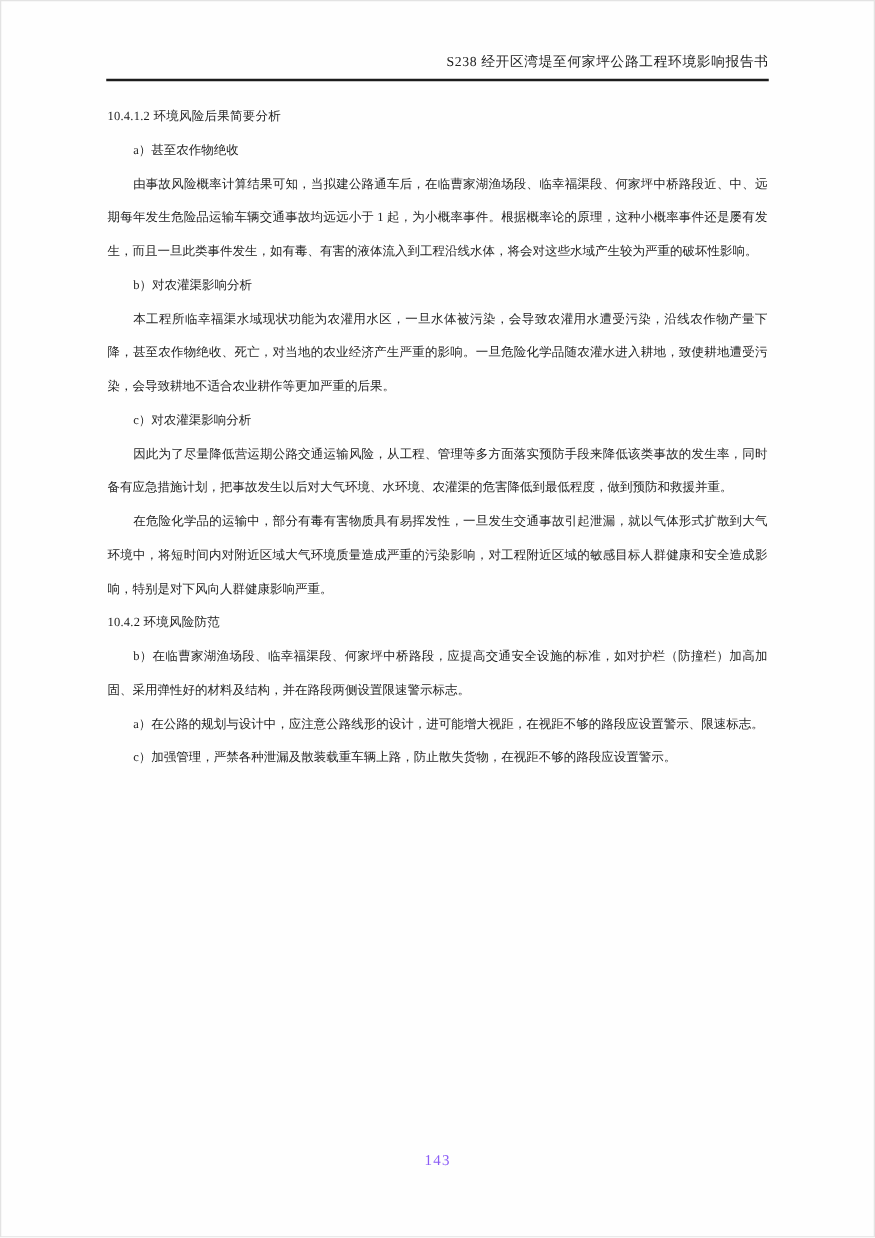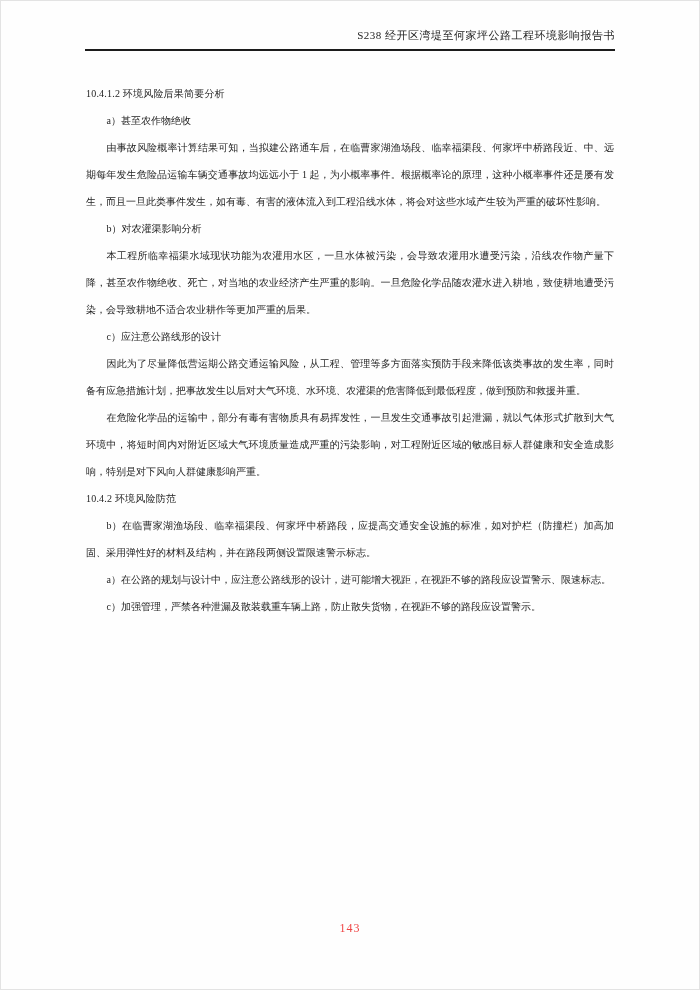--- a/index.html
+++ b/index.html
@@ -12,21 +12,21 @@
     width: 700px;
     height: 990px;
     background: #fefefe;
     box-shadow: inset 0 0 0 1px #e3e3e3;
     font-family: "Liberation Serif", "DejaVu Serif", serif;
     color: #1e1e1e;
     overflow: hidden;
   }
   .header {
     position: absolute;
-    top: 28px;
+    top: 42px;
     left: 85px;
     width: 530px;
     text-align: right;
     font-size: 11px;
     letter-spacing: 0.5px;
     padding-bottom: 6px;
     border-bottom: 2px solid #1c1c1c;
     color: #222;
   }
   .content {
@@ -52,39 +52,39 @@
   .content p.para {
     text-indent: 2.05em;
   }
   .footer {
     position: absolute;
     top: 921px;
     left: 0;
     width: 700px;
     text-align: center;
     font-size: 12px;
-    color: #ef4444;
+    color: #8b5cf6;
     letter-spacing: 1px;
   }
 </style>
 </head>
 <body>
 
 <div class="page">
   <div class="header">
     <span>S238 经开区湾堤至何家坪公路工程环境影响报告书</span>
   </div>
 
   <div class="content" id="content">
       <p class="heading">10.4.1.2 环境风险后果简要分析</p>
       <p class="item">a）甚至农作物绝收</p>
       <p class="para">由事故风险概率计算结果可知，当拟建公路通车后，在临曹家湖渔场段、临幸福渠段、何家坪中桥路段近、中、远期每年发生危险品运输车辆交通事故均远远小于 1 起，为小概率事件。根据概率论的原理，这种小概率事件还是屡有发生，而且一旦此类事件发生，如有毒、有害的液体流入到工程沿线水体，将会对这些水域产生较为严重的破坏性影响。</p>
       <p class="item">b）对农灌渠影响分析</p>
       <p class="para">本工程所临幸福渠水域现状功能为农灌用水区，一旦水体被污染，会导致农灌用水遭受污染，沿线农作物产量下降，甚至农作物绝收、死亡，对当地的农业经济产生严重的影响。一旦危险化学品随农灌水进入耕地，致使耕地遭受污染，会导致耕地不适合农业耕作等更加严重的后果。</p>
-      <p class="item">c）应注意公路线形的设计</p>
+      <p class="item">c）对农灌渠影响分析</p>
       <p class="para">因此为了尽量降低营运期公路交通运输风险，从工程、管理等多方面落实预防手段来降低该类事故的发生率，同时备有应急措施计划，把事故发生以后对大气环境、水环境、农灌渠的危害降低到最低程度，做到预防和救援并重。</p>
       <p class="para">在危险化学品的运输中，部分有毒有害物质具有易挥发性，一旦发生交通事故引起泄漏，就以气体形式扩散到大气环境中，将短时间内对附近区域大气环境质量造成严重的污染影响，对工程附近区域的敏感目标人群健康和安全造成影响，特别是对下风向人群健康影响严重。</p>
       <p class="heading">10.4.2 环境风险防范</p>
       <p class="para">b）在临曹家湖渔场段、临幸福渠段、何家坪中桥路段，应提高交通安全设施的标准，如对护栏（防撞栏）加高加固、采用弹性好的材料及结构，并在路段两侧设置限速警示标志。</p>
       <p class="para">a）在公路的规划与设计中，应注意公路线形的设计，进可能增大视距，在视距不够的路段应设置警示、限速标志。</p>
       <p class="para">c）加强管理，严禁各种泄漏及散装载重车辆上路，防止散失货物，在视距不够的路段应设置警示。</p>
     </div>
 
   <div class="footer">
     <span>143</span>

